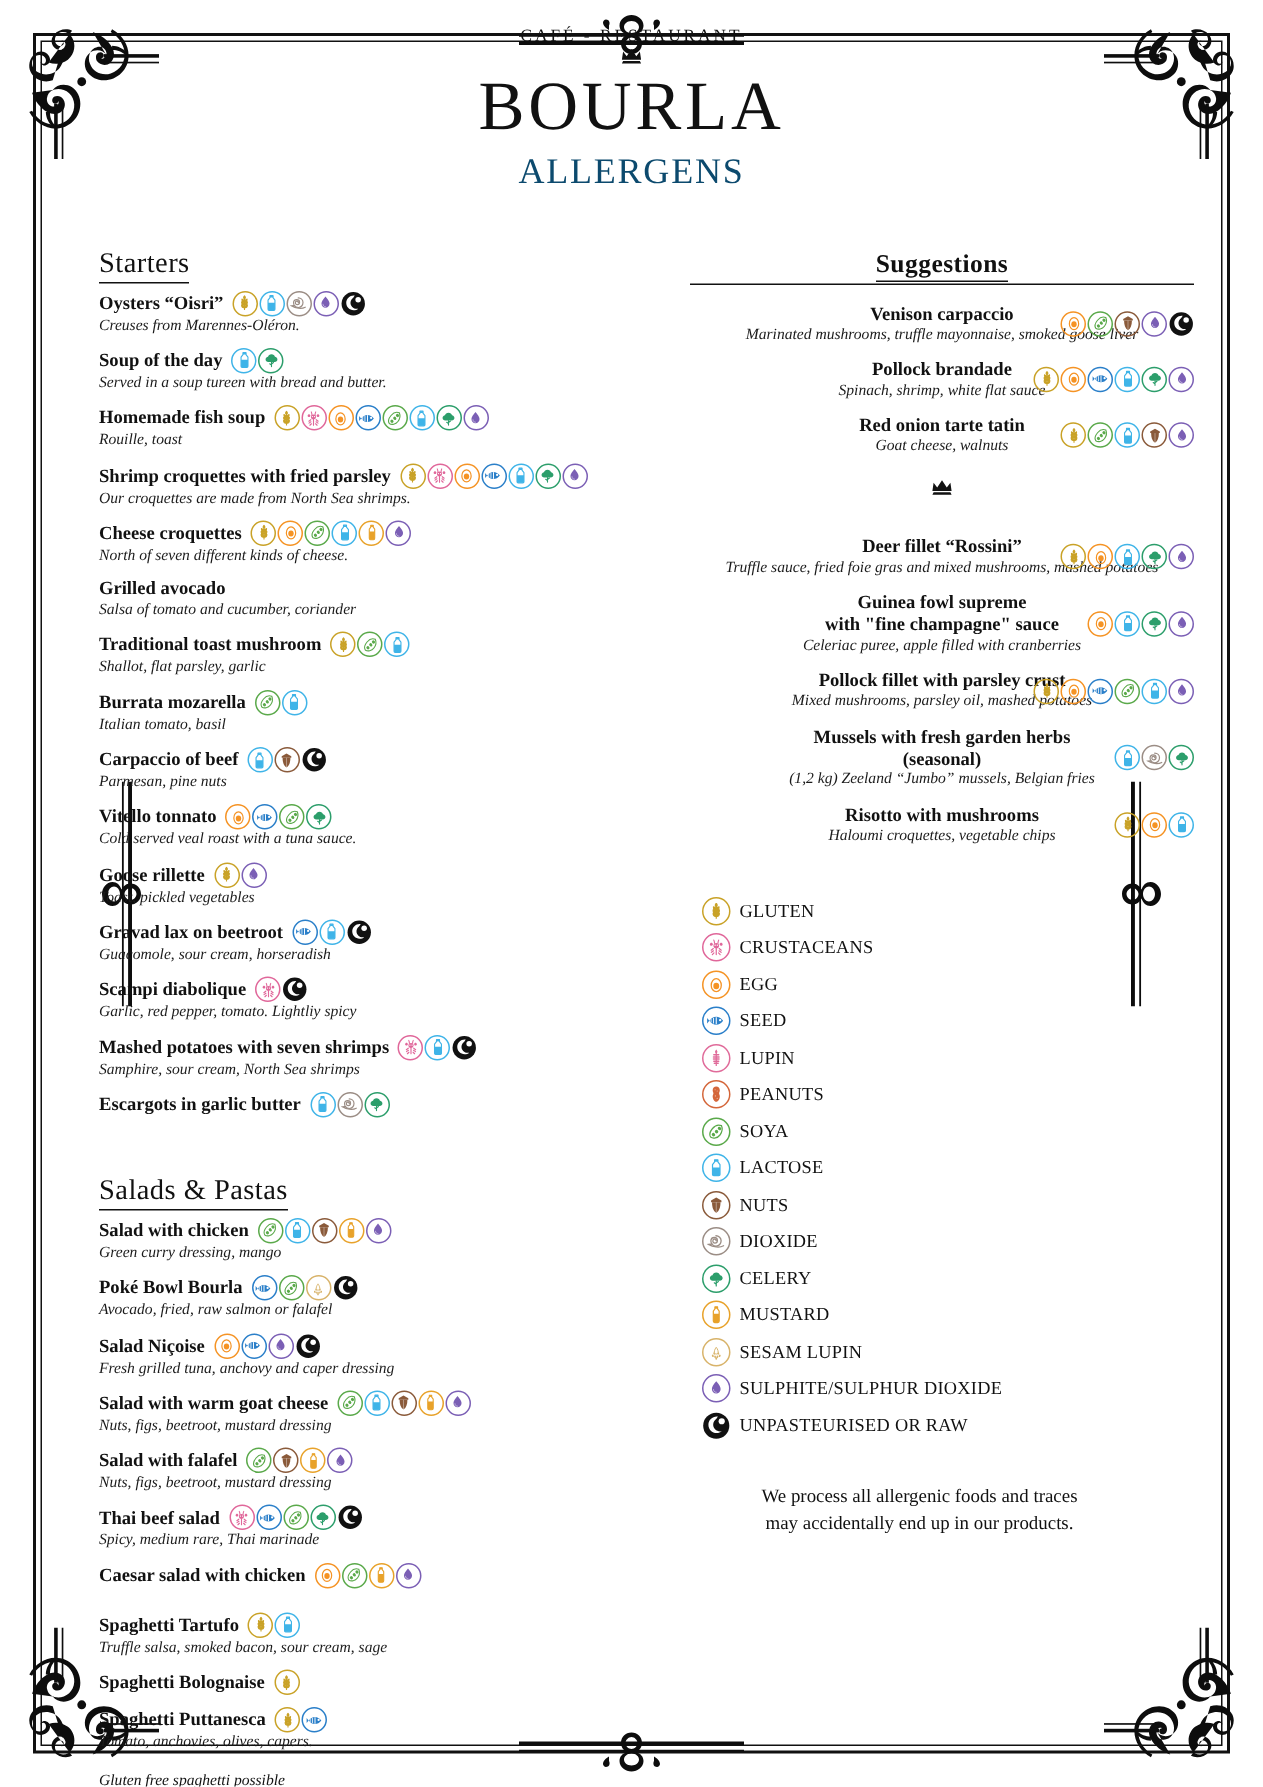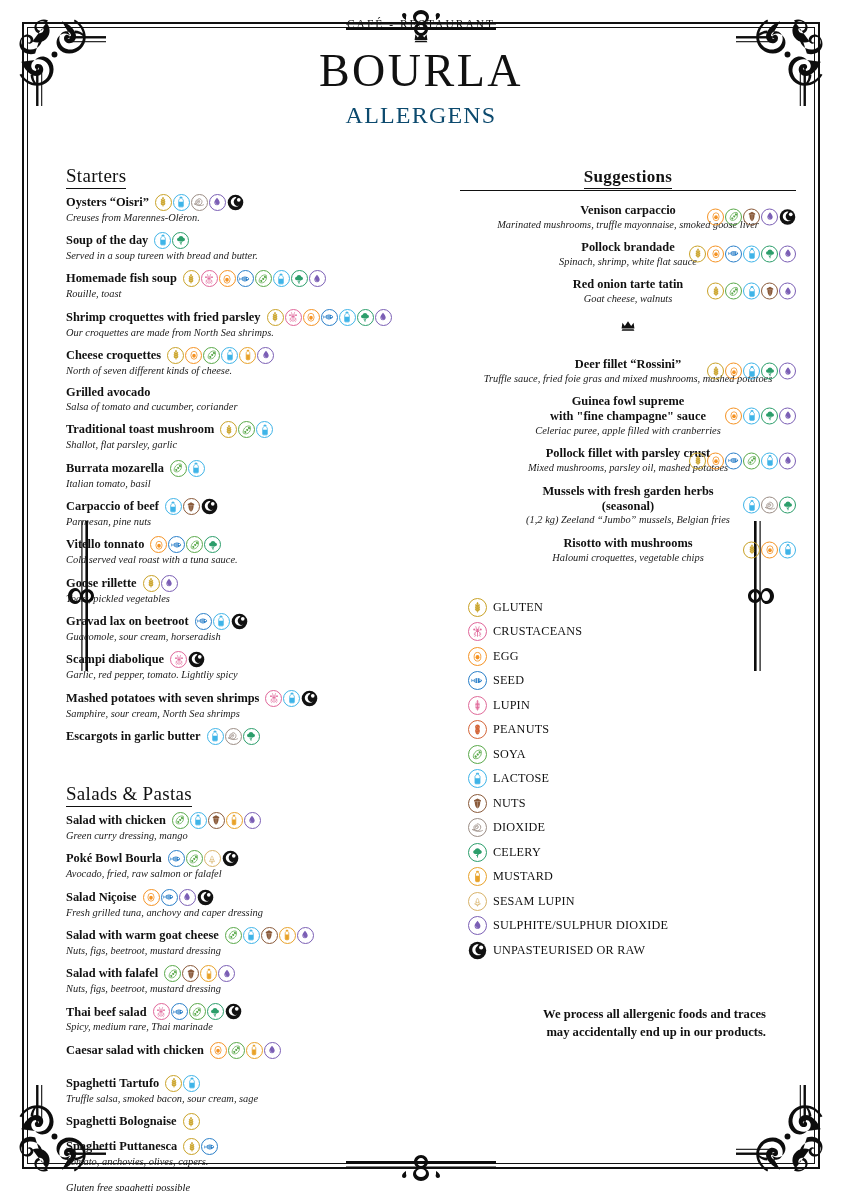--- a/index.html
+++ b/index.html
@@ -142,26 +142,25 @@
     letter-spacing: .2px;
   }
 
   .footnote {
     font-style: italic;
     font-size: 10.4px;
     margin-top: 14px;
   }
 
   .disclaimer {
-    text-align: right;
+    text-align: center;
     font-size: 12.6px;
     line-height: 1.4;
-    margin-top: 46px;
+    margin-top: 29px;
     padding-right: 30px;
-    font-weight: bold;
   }
 
   
   .badge {
     width: 17px; height: 17px;
     border-radius: 50%;
     border: 1.1px solid currentColor;
     display: inline-flex;
     align-items: center;
     justify-content: center;

